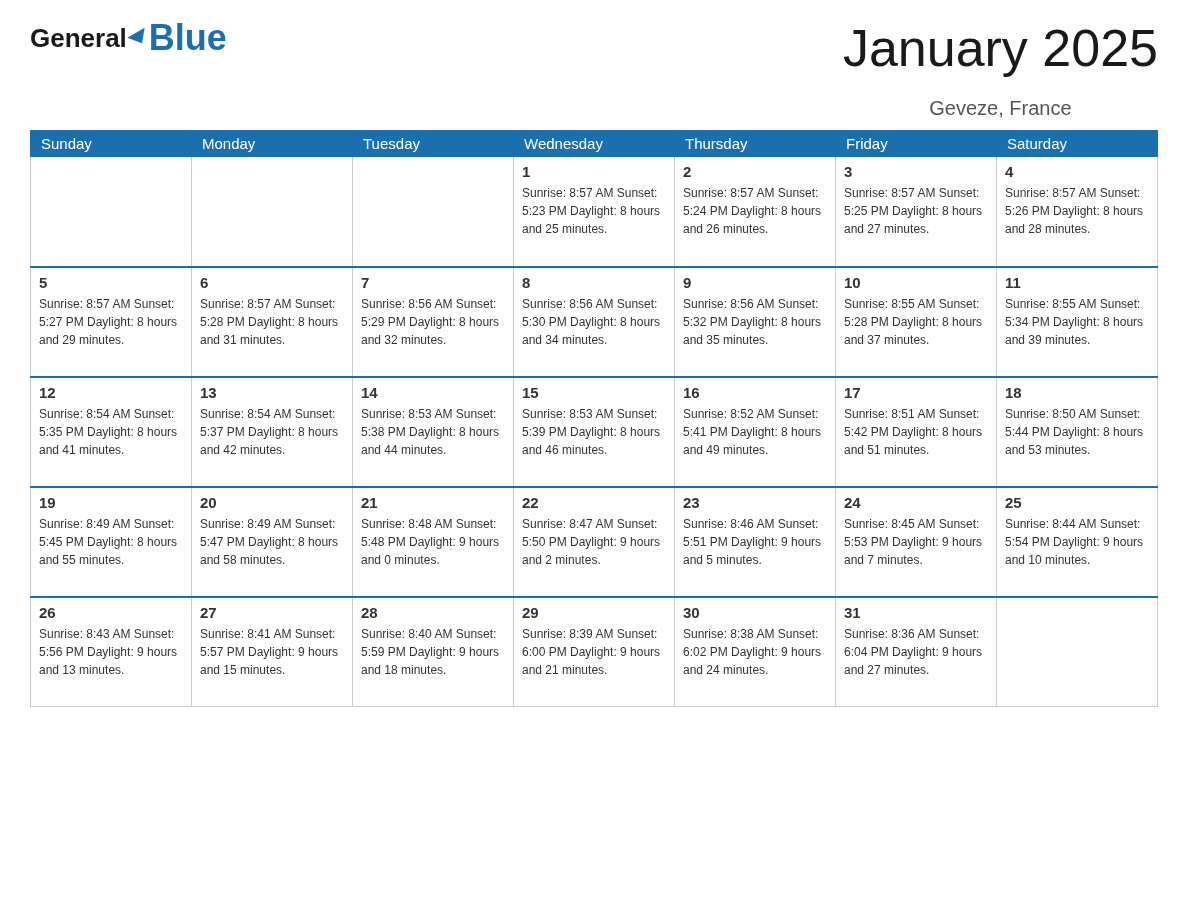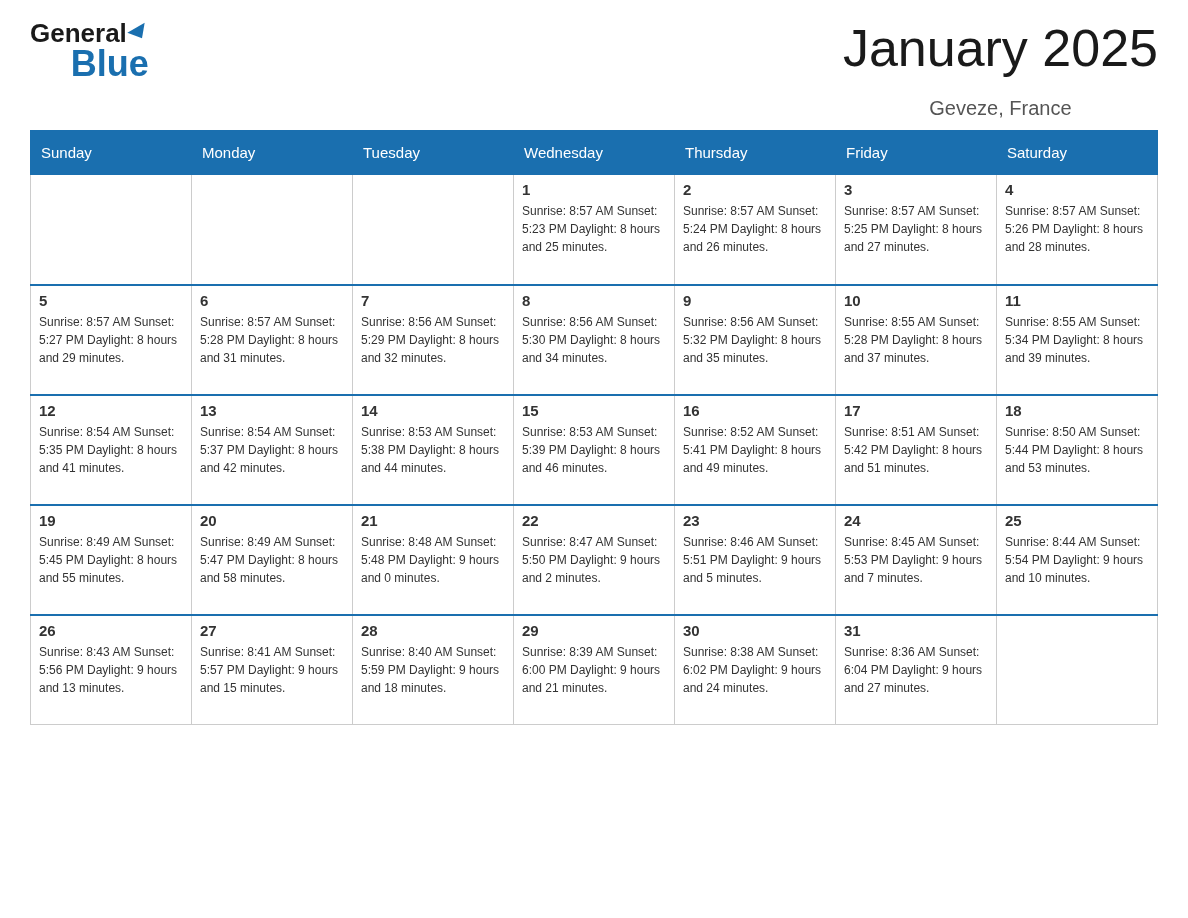--- a/index.html
+++ b/index.html
@@ -12,22 +12,21 @@
       padding: 20px 30px;
     }
     .header {
       display: flex;
       justify-content: space-between;
       align-items: flex-start;
       margin-bottom: 10px;
     }
     .logo {
       display: flex;
-      flex-direction: column;
-      align-items: flex-end;
+      align-items: center;
     }
     .logo-general {
       font-size: 26px;
       font-weight: bold;
       color: #1a1a1a;
       line-height: 1;
     }
     .logo-blue {
       font-size: 36px;
       font-weight: bold;
@@ -66,21 +65,21 @@
     .calendar {
       width: 100%;
       border-collapse: collapse;
       margin-top: 10px;
     }
     .calendar th {
       background-color: #1a6faf;
       color: #ffffff;
       font-size: 15px;
       font-weight: normal;
-      padding: 13px 10px;
+      padding: 4px 10px;
       text-align: left;
       border: 1px solid #1a6faf;
     }
     .calendar td {
       border: 1px solid #cccccc;
       vertical-align: top;
       padding: 6px 8px;
       width: calc(100% / 7);
       min-height: 110px;
       height: 110px;

